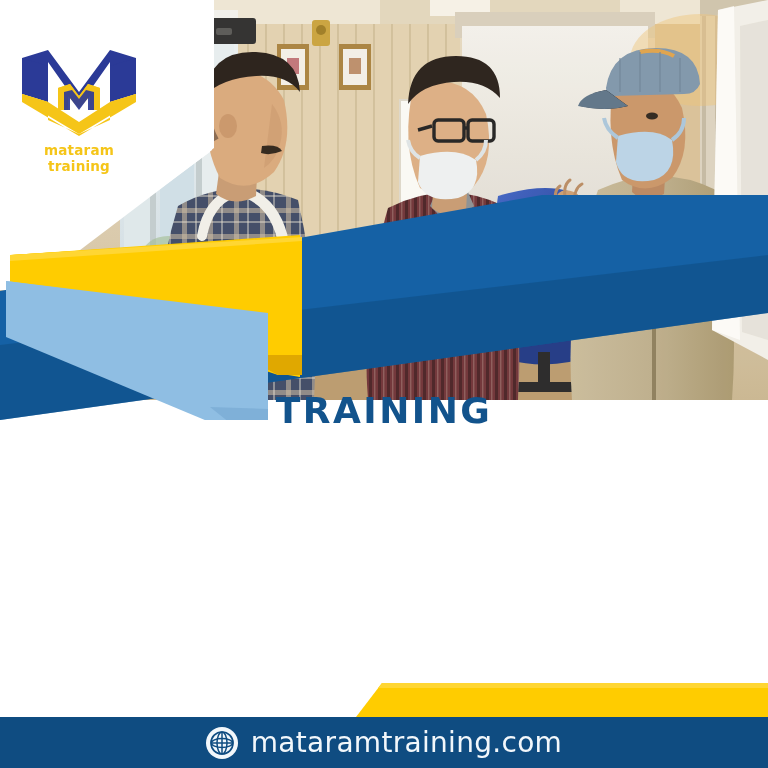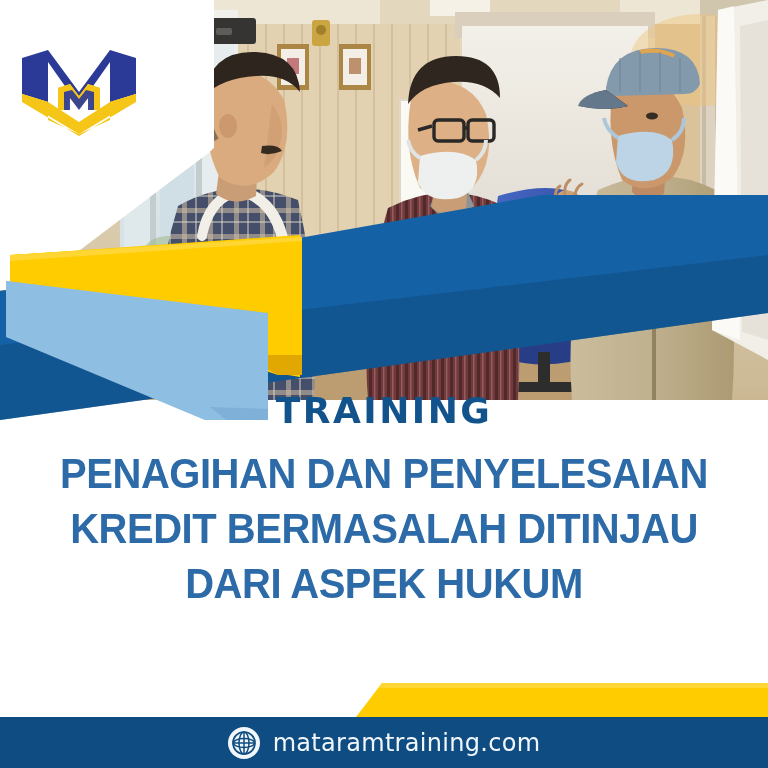--- a/index.html
+++ b/index.html
@@ -88,21 +88,21 @@
     position:absolute; left:0; bottom:0; width:768px; height:51px;
     background:#0F4C81;
     display:flex; align-items:center; justify-content:center; gap:13px;
   }
   .globe{
     width:32px; height:32px; flex:0 0 32px;
     display:block;
   }
   .footer-url{
     font-family:"DejaVu Sans", sans-serif;
-    font-size:24px; font-weight:400; letter-spacing:.3px;
+    font-size:28px; font-weight:400; letter-spacing:.3px;
     color:#F2F7FB;
   }
 </style>
 </head>
 <body>
 
 <div id="poster">
 
   <div class="photo-area">
     <svg class="photo-svg" viewBox="0 0 768 400" preserveAspectRatio="none" aria-hidden="true">
@@ -392,20 +392,21 @@
       <path d="M96 22 L122 14 L122 50 L96 58 Z" fill="#2B3A97"></path>
 
       <path d="M8 50 L34 58 L34 76 L65 90 L96 76 L96 58 L122 50 L122 58 L65 92 L8 58 Z" fill="#F5C518"></path>
       <path d="M8 50 L34 58 L65 78 L96 58 L122 50 L122 56 L65 90 L8 56 Z" fill="#F5C518"></path>
 
       <path d="M44 44 L56 40 L65 52 L74 40 L86 44 L86 66 L76 66 L76 52 L65 64 L54 52 L54 66 L44 66 Z" fill="#F5C518"></path>
       <path d="M54 52 L65 64 L76 52 L76 66 L86 66 L86 44 L74 40 L65 52 L56 40 L44 44 L44 66 L54 66 Z" fill="#F5C518"></path>
 
       <path d="M58 46 L65 55 L72 46 L80 48 L80 66 L74 66 L74 54 L65 66 L56 54 L56 66 L50 66 L50 48 Z" fill="#2B3A97" opacity=".92"></path>
     </svg>
+    <div class="logo-word">mataram training</div>
   </div>
 
   <div class="ribbons">
     <svg viewBox="0 0 768 225" aria-hidden="true">
 
       <path d="M0 96 L768 -40 L768 118 L0 225 Z" fill="#1561A5"></path>
       <path d="M0 150 L768 60 L768 118 L0 225 Z" fill="#0F4C81" opacity=".55"></path>
 
       <path d="M12 62 L296 42 L296 70 L30 100 Z" fill="#FFCC00"></path>
       <path d="M12 62 L14 70 L300 178 L296 42 Z" fill="#FFCC00"></path>
@@ -417,25 +418,20 @@
       <path d="M278 180 L302 180 L302 160 L240 160 Z" fill="#E0A800"></path>
 
       <path d="M6 86 L266 120 L266 236 L240 236 L6 140 Z" fill="#8FBEE3"></path>
       <path d="M6 86 L268 118 L268 238 L236 238 L6 142 Z" fill="#8FBEE3"></path>
       <path d="M240 236 L268 238 L268 214 L210 212 Z" fill="#7FB0D8"></path>
     </svg>
   </div>
 
   <div class="titles">
     <div class="t-training">TRAINING</div>
-    <div class="t-sub">
-      <div class="t-line">PENAGIHAN DAN PENYELESAIAN</div>
-      <div class="t-line">KREDIT BERMASALAH DITINJAU</div>
-      <div class="t-line">DARI ASPEK HUKUM</div>
-    </div>
   </div>
 
   <div class="yellow-strip">
     <svg viewBox="0 0 768 34" preserveAspectRatio="none" aria-hidden="true">
       <path d="M382 0 L768 0 L768 34 L356 34 Z" fill="#FFCC00"></path>
       <path d="M382 0 L768 0 L768 5 L378 5 Z" fill="#FFD633"></path>
     </svg>
   </div>
 
   <div class="footer">

